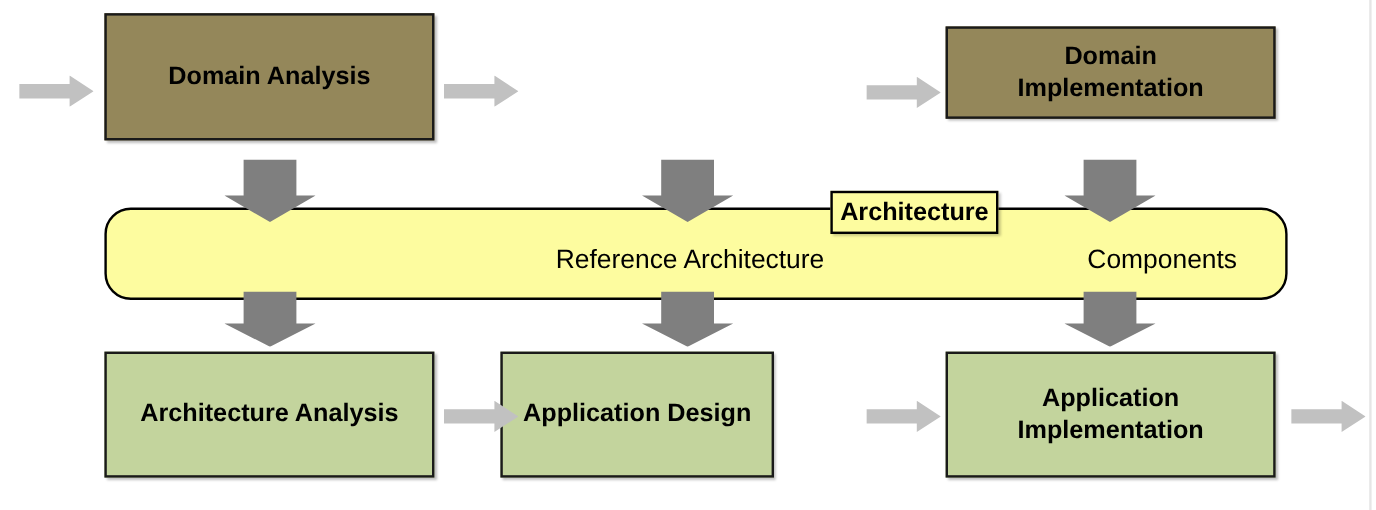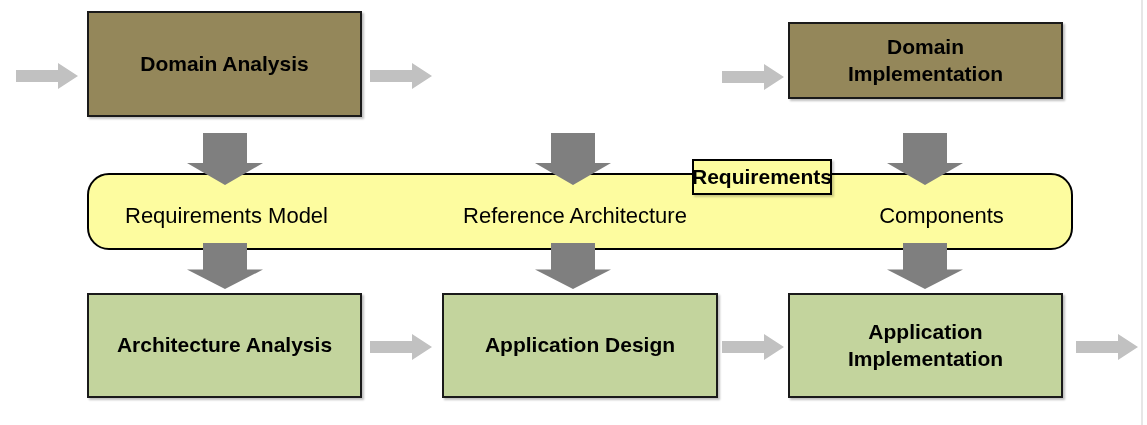--- a/index.html
+++ b/index.html
@@ -34,21 +34,21 @@
     z-index:1;
   }
   .band-label{
     position:absolute;top:0;height:100%;
     display:flex;align-items:center;justify-content:center;
     padding-top:9px;box-sizing:border-box;
     font-size:22px;color:#000;font-weight:normal;
   }
   .band-label.c1{left:0;width:275px;}
   .band-label.c2{left:348px;width:276px;}
-  .band-label.c3{left:715px;width:275px;}
+  .band-label.c3{left:742px;width:275px;}
   
   .tag{
     position:absolute;left:692px;top:159px;width:140px;height:36px;
     background:var(--band);
     border:2px solid #000;box-sizing:border-box;
     display:flex;align-items:center;justify-content:center;
     font-weight:bold;font-size:21px;color:#000;
     z-index:3;
     box-shadow:2px 2px 2px rgba(0,0,0,0.2);
   }
@@ -88,49 +88,46 @@
     <polygon points="16,0 60,0 60,30 76,30 38,52 0,30 16,30"></polygon>
   </svg>
   <svg class="arrow down" style="left:535px;top:133px" width="76" height="52" viewBox="0 0 76 52" preserveAspectRatio="none">
     <polygon points="16,0 60,0 60,30 76,30 38,52 0,30 16,30"></polygon>
   </svg>
   <svg class="arrow down" style="left:887px;top:133px" width="76" height="52" viewBox="0 0 76 52" preserveAspectRatio="none">
     <polygon points="16,0 60,0 60,30 76,30 38,52 0,30 16,30"></polygon>
   </svg>
 
   <div class="band">
-    <div class="band-label c1">
-      <span>Requirements Model</span>
-    </div>
     <div class="band-label c2">
       <span>Reference Architecture</span>
     </div>
     <div class="band-label c3">
       <span>Components</span>
     </div>
   </div>
 
   <div class="tag">
-    <span>Requirements</span>
+    <span>Architecture</span>
   </div>
 
   <svg class="arrow down" style="left:187px;top:243px" width="76" height="46" viewBox="0 0 76 52" preserveAspectRatio="none">
     <polygon points="16,0 60,0 60,30 76,30 38,52 0,30 16,30"></polygon>
   </svg>
   <svg class="arrow down" style="left:535px;top:243px" width="76" height="46" viewBox="0 0 76 52" preserveAspectRatio="none">
     <polygon points="16,0 60,0 60,30 76,30 38,52 0,30 16,30"></polygon>
   </svg>
   <svg class="arrow down" style="left:887px;top:243px" width="76" height="46" viewBox="0 0 76 52" preserveAspectRatio="none">
     <polygon points="16,0 60,0 60,30 76,30 38,52 0,30 16,30"></polygon>
   </svg>
 
   <div class="box application" style="left:87px;top:293px;width:275px;height:105px">
     <span>Architecture Analysis</span>
   </div>
-  <div class="box application" style="left:442px;top:293px;width:276px;height:105px">
+  <div class="box application" style="left:417px;top:293px;width:228px;height:105px">
     <span>Application Design</span>
   </div>
   <div class="box application wrap" style="left:788px;top:293px;width:275px;height:105px">
     <span>Application Implementation</span>
   </div>
 
   <svg class="arrow flow" style="left:370px;top:334px" width="62" height="26" viewBox="0 0 62 26">
     <polygon points="0,7 42,7 42,0 62,13 42,26 42,19 0,19"></polygon>
   </svg>
   <svg class="arrow flow" style="left:722px;top:334px" width="62" height="26" viewBox="0 0 62 26">

